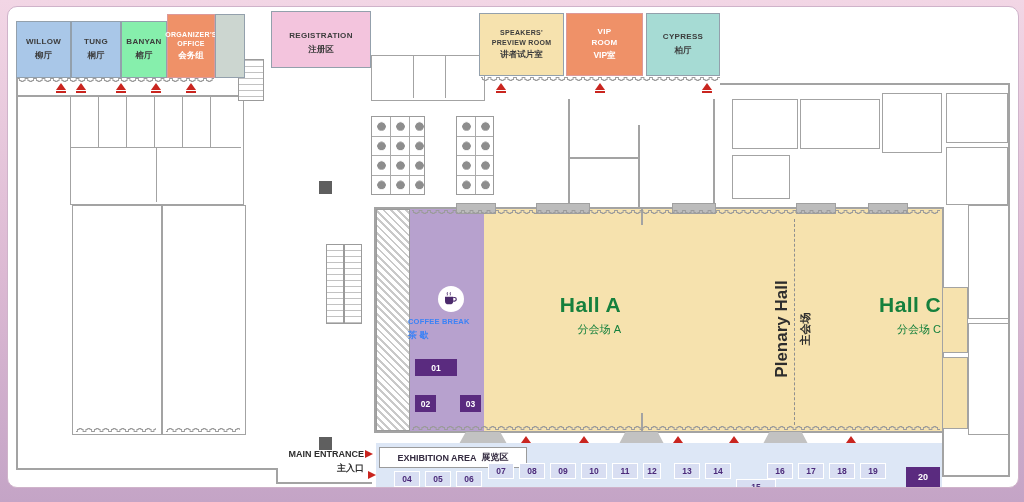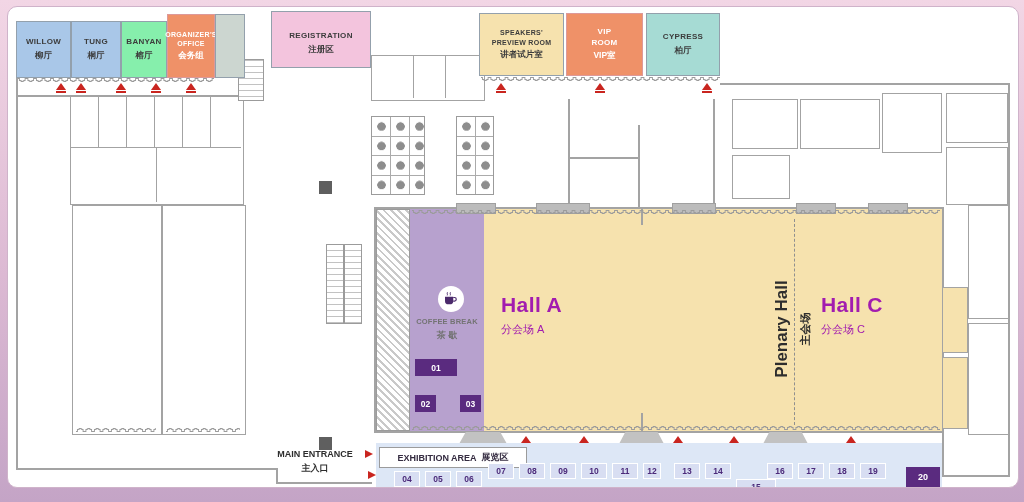--- a/index.html
+++ b/index.html
@@ -29,35 +29,35 @@
   .esc{position:absolute;border:1.5px solid #9b9b9b;box-sizing:border-box;
     background-image:linear-gradient(90deg,rgba(0,0,0,0) 0 47%,#9b9b9b 47% 53%,rgba(0,0,0,0) 53%),repeating-linear-gradient(0deg,#c2c2c2 0 1.3px,#fff 1.3px 6px);}
   .lift{position:absolute;border:1.5px solid #9b9b9b;background-color:#fff;box-sizing:border-box;
     background-image:radial-gradient(circle at 9.5px 9.5px,#8d8d8d 0 4px,rgba(0,0,0,0) 4.5px),
       repeating-linear-gradient(90deg,rgba(0,0,0,0) 0 18px,#ababab 18px 19px),
       repeating-linear-gradient(0deg,rgba(0,0,0,0) 0 18.5px,#ababab 18.5px 19.5px);
     background-size:19px 19.5px,auto,auto;}
   .gray-block{position:absolute;background:#bcbcbc;border:1px solid #a0a0a0;box-sizing:border-box;}
   .trap{position:absolute;background:#c2c2c2;clip-path:polygon(14% 0,86% 0,100% 100%,0 100%);}
   .area{position:absolute;}
-  .hall-label{position:absolute;text-align:left;color:#a21caf;}
+  .hall-label{position:absolute;text-align:right;color:#15803d;}
   .hall-label .en{font-size:21px;font-weight:bold;letter-spacing:.4px;}
   .hall-label .cn{font-size:11px;margin-top:5px;font-weight:normal;}
   .vrot{position:absolute;transform:rotate(-90deg);text-align:center;color:#2d2d2d;white-space:nowrap;}
   .dashed-v{position:absolute;width:0;border-left:1.5px dashed #8f8f8f;}
   .booth{position:absolute;display:flex;align-items:center;justify-content:center;font-weight:bold;box-sizing:border-box;}
   .booth.light{background:#d8def2;color:#4b2a7a;border:1px solid #fff;font-size:8.5px;}
   .booth.dark{background:#5a2b7f;color:#fff;font-size:8.5px;}
   .coffee-circle{position:absolute;background:#fff;border-radius:50%;display:flex;align-items:center;justify-content:center;}
-  .coffee-label{position:absolute;text-align:center;color:#737373;}
+  .coffee-label{position:absolute;text-align:left;color:#3b82f6;}
   .coffee-label .en{font-size:7.5px;font-weight:bold;letter-spacing:.2px;}
   .coffee-label .cn{font-size:9px;font-weight:bold;margin-top:3px;}
   #exh-strip{position:absolute;background:#dde7f6;}
   #exh-label{position:absolute;background:#fff;border:1px solid #9b9b9b;display:flex;align-items:center;justify-content:center;gap:5px;font-size:9px;font-weight:bold;color:#342b40;box-sizing:border-box;}
-  #entrance{position:absolute;text-align:center;color:#2d2d2d;font-weight:bold;font-size:9px;line-height:1.5;}
+  #entrance{position:absolute;text-align:right;color:#2d2d2d;font-weight:bold;font-size:9px;line-height:1.5;}
 </style>
 </head>
 <body>
 
 <div id="canvas">
 
   <i class="w" style="left:8px;top:71px;width:2px;height:392px"></i>
   <i class="w" style="left:8px;top:461px;width:262px;height:2px"></i>
   <i class="w" style="left:268px;top:461px;width:2px;height:16px"></i>
   <i class="w" style="left:268px;top:475px;width:96px;height:2px"></i>

